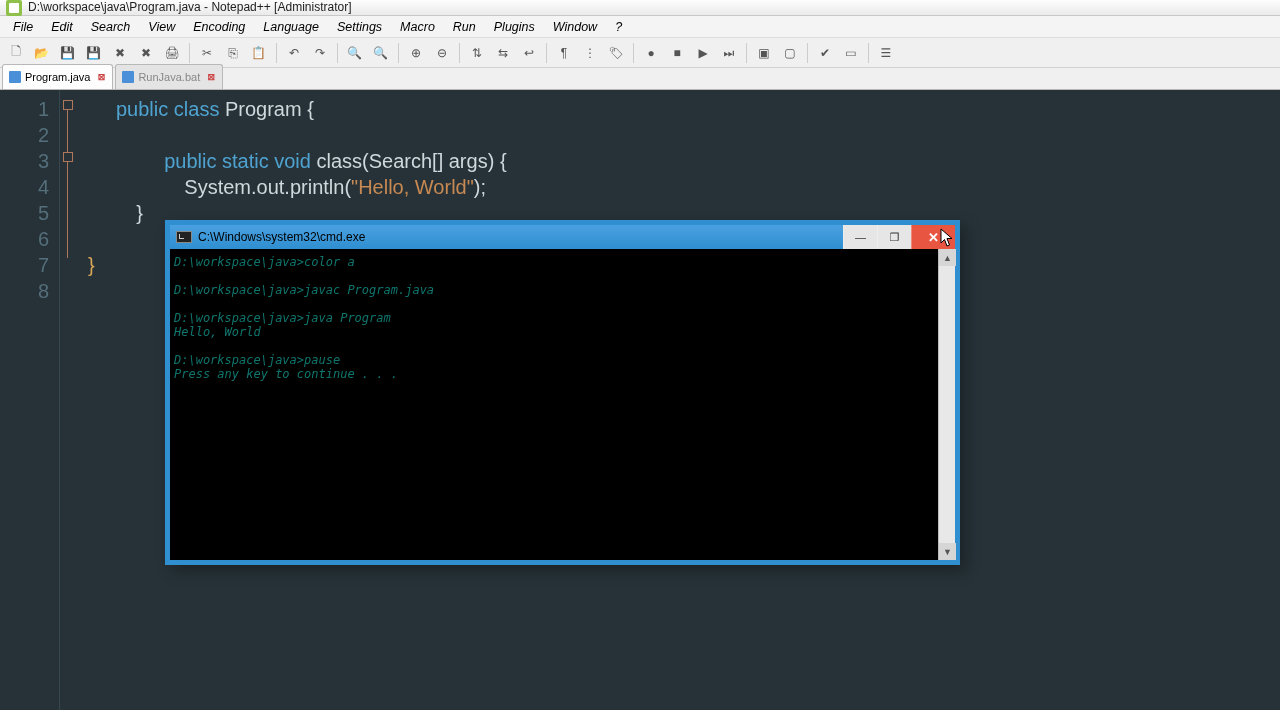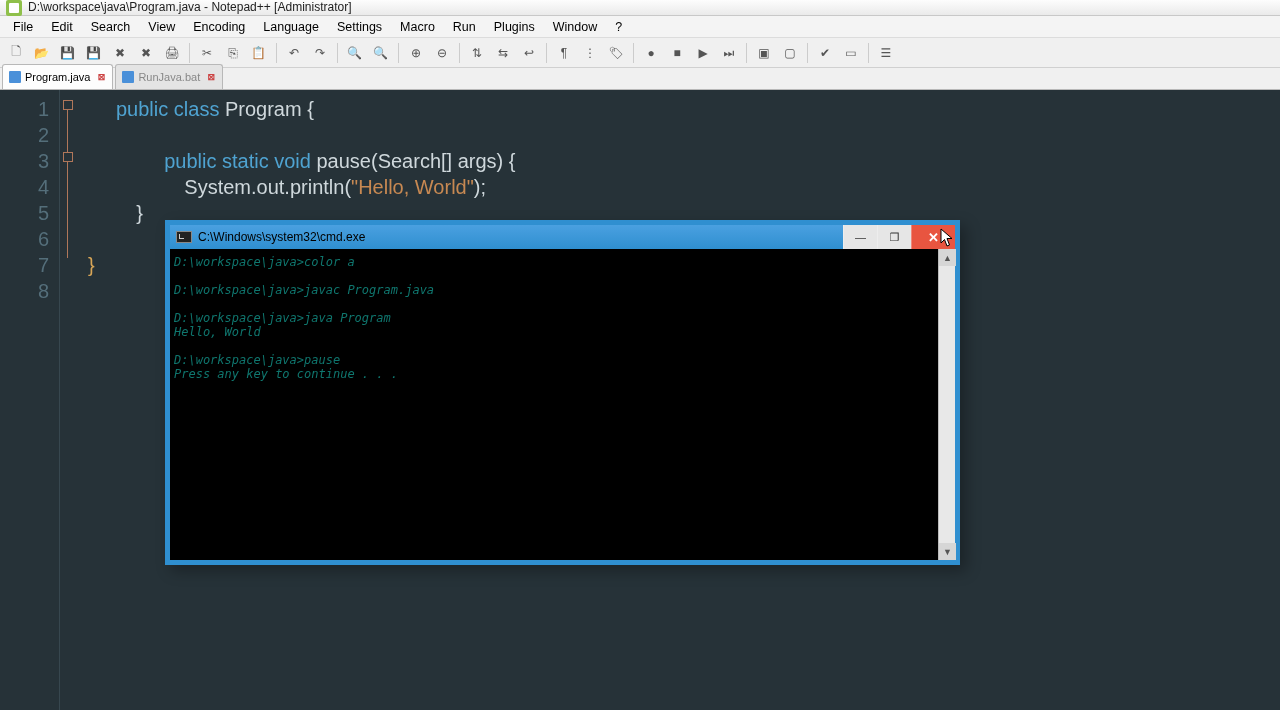--- a/index.html
+++ b/index.html
@@ -5,21 +5,21 @@
 * { margin: 0; padding: 0; box-sizing: border-box; font-family: "Segoe UI", Tahoma, sans-serif; }
 body { width: 1280px; height: 720px; background: #fff; overflow: hidden; position: relative; }
 
 
 .titlebar { height: 16px; background: linear-gradient(#fdfdfd,#eaeaea); display: flex; padding: 0 6px; font-size: 12px; color: #222; border-bottom: 1px solid #c8c8c8; }
 .titlebar .npp-icon { width: 16px; height: 16px; background: #8fc04a; border-radius: 2px; margin-right: 6px; position: relative; }
 .titlebar .npp-icon::after { content:""; position:absolute; left:3px; top:3px; width:10px; height:10px; background:#fff; border-radius:1px; }
 
 
 .menubar { height: 22px; background: #f4f4f4; display: flex; align-items: center; padding: 0 4px; font-size: 12.5px; color: #000; border-bottom: 1px solid #dcdcdc; }
-.menubar span { padding: 2px 9px; cursor: default; }
+.menubar span { padding: 2px 9px; cursor: default; font-style: italic; }
 
 
 .toolbar { height: 30px; background: #f0f0f0; display: flex; align-items: center; padding: 2px 4px; gap: 2px; border-bottom: 1px solid #d0d0d0; }
 .tbtn { width: 24px; height: 24px; border: 1px solid transparent; border-radius: 3px; display: flex; align-items: center; justify-content: center; font-size: 12px; color: #555; cursor: pointer; }
 .tsep { width: 1px; height: 20px; background: #ccc; margin: 0 3px; }
 
 
 .tabbar { height: 22px; background: #f0f0f0; display: flex; align-items: flex-end; padding: 0 2px; border-bottom: 1px solid #b8b8b8; }
 .tab { display: flex; align-items: center; height: 20px; padding: 12px 6px; font-size: 11px; background: #fdfdfd; border: 1px solid #b8b8b8; border-bottom: none; border-radius: 3px 3px 0 0; margin-right: 2px; cursor: pointer; }
 .tab .tab-icon { width: 12px; height: 12px; background: #4a90d9; border-radius: 1px; margin-right: 4px; }
@@ -149,21 +149,21 @@
       <div>7</div>
       <div>8</div>
     </div>
   <div class="fold-col">
     <div class="fold-mark" style="top:10px"></div>
     <div class="fold-line" style="top:20px;height:148px"></div>
     <div class="fold-mark" style="top:62px"></div>
   </div>
   <div class="code"><span class="kw">public class </span><span class="ident">Program </span><span class="punct">{</span>
 
-    <span class="kw">public static void </span><span class="ident">pause</span><span class="ident">(Search[] args) </span><span class="punct">{</span>
+    <span class="kw">public static void </span><span class="ident">class</span><span class="ident">(Search[] args) </span><span class="punct">{</span>
         <span class="ident">System.out.println(</span><span class="str">"Hello, World"</span><span class="ident">);</span>
     <span class="punct">}</span>
 
 <span class="brace-y">}</span>
 </div>
 </div>
 
 <div class="console-win">
   <div class="console-title">
     <div class="cmd-icon"></div>

